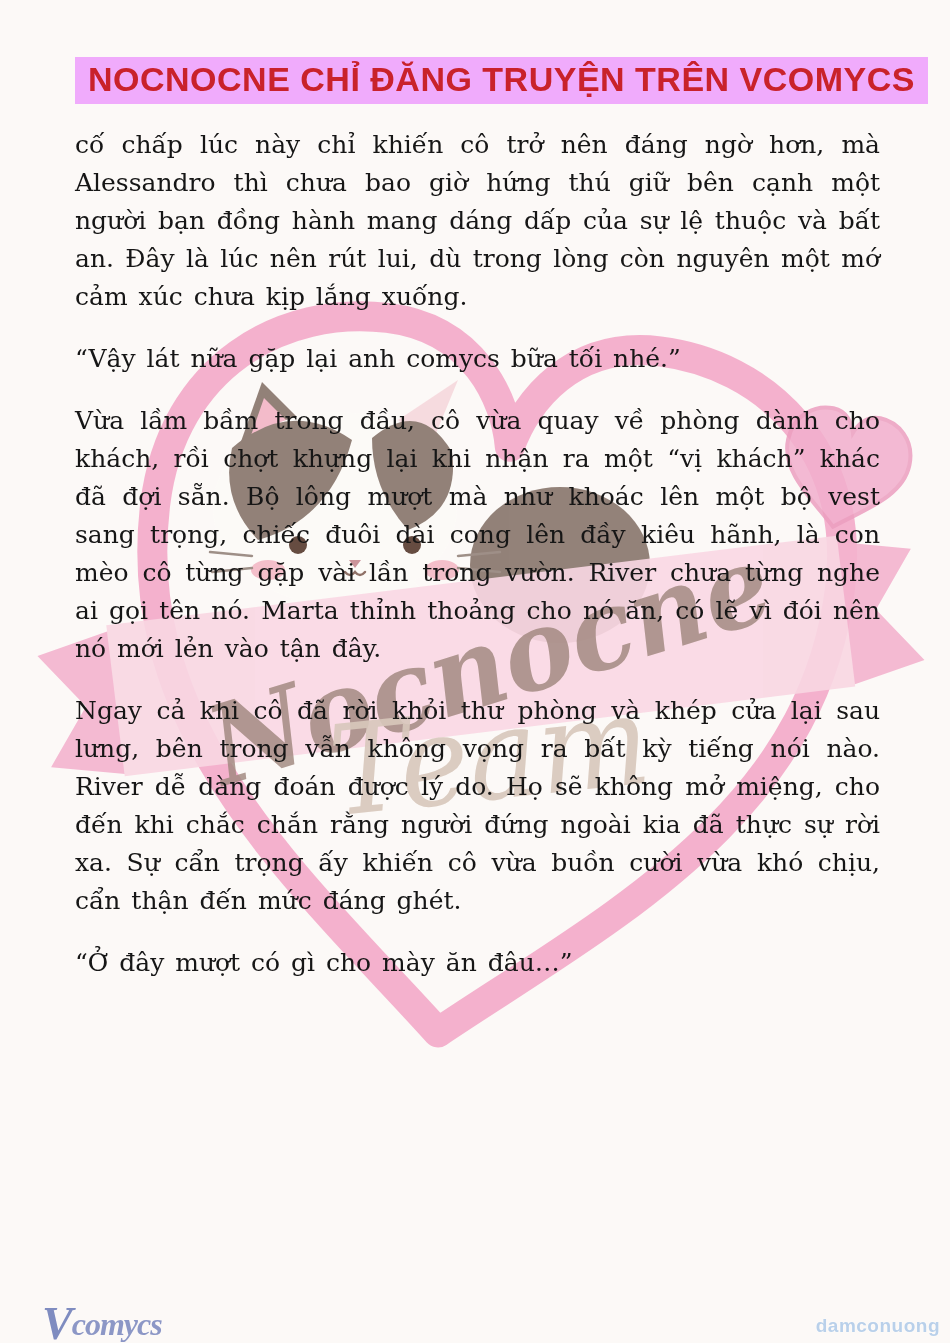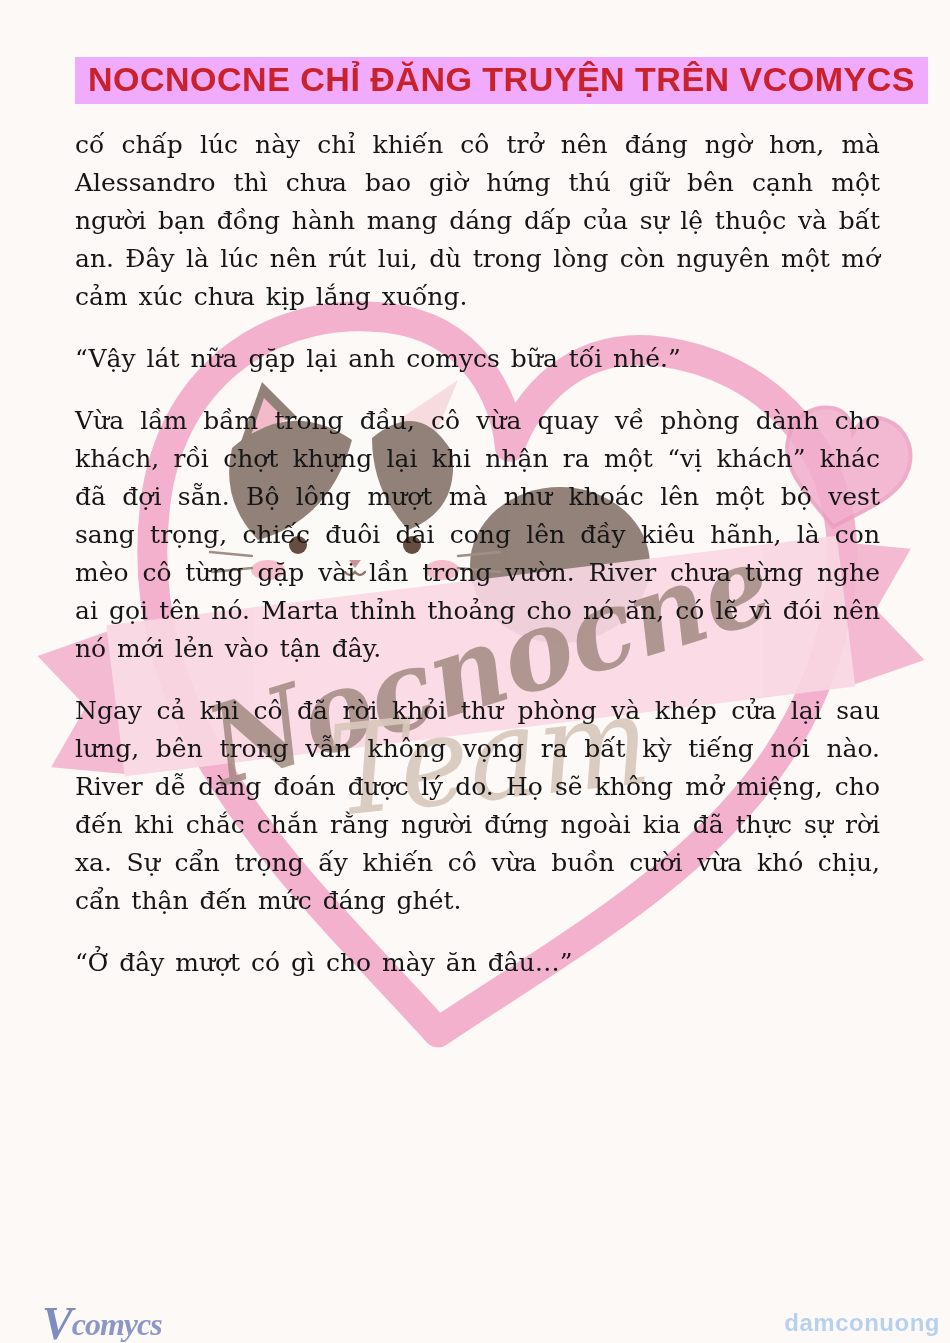--- a/index.html
+++ b/index.html
@@ -51,21 +51,21 @@
     margin-left:24px;
   }
   .logo .cap{
     font-size:46px;line-height:0;vertical-align:-4px;
     color:#7f8cc0;
   }
   .credit{
     position:absolute;right:10px;bottom:6px;
     font-family:"Liberation Sans", sans-serif;
     font-weight:bold;
-    font-size:24px;
+    font-size:19px;
     color:#b9d0ea;
     letter-spacing:.5px;
     text-shadow:0 0 2px #ffffff;
   }
 </style>
 </head>
 <body>
 
 <svg class="watermark" viewBox="0 0 950 1343" width="950" height="1343" aria-hidden="true">
 

